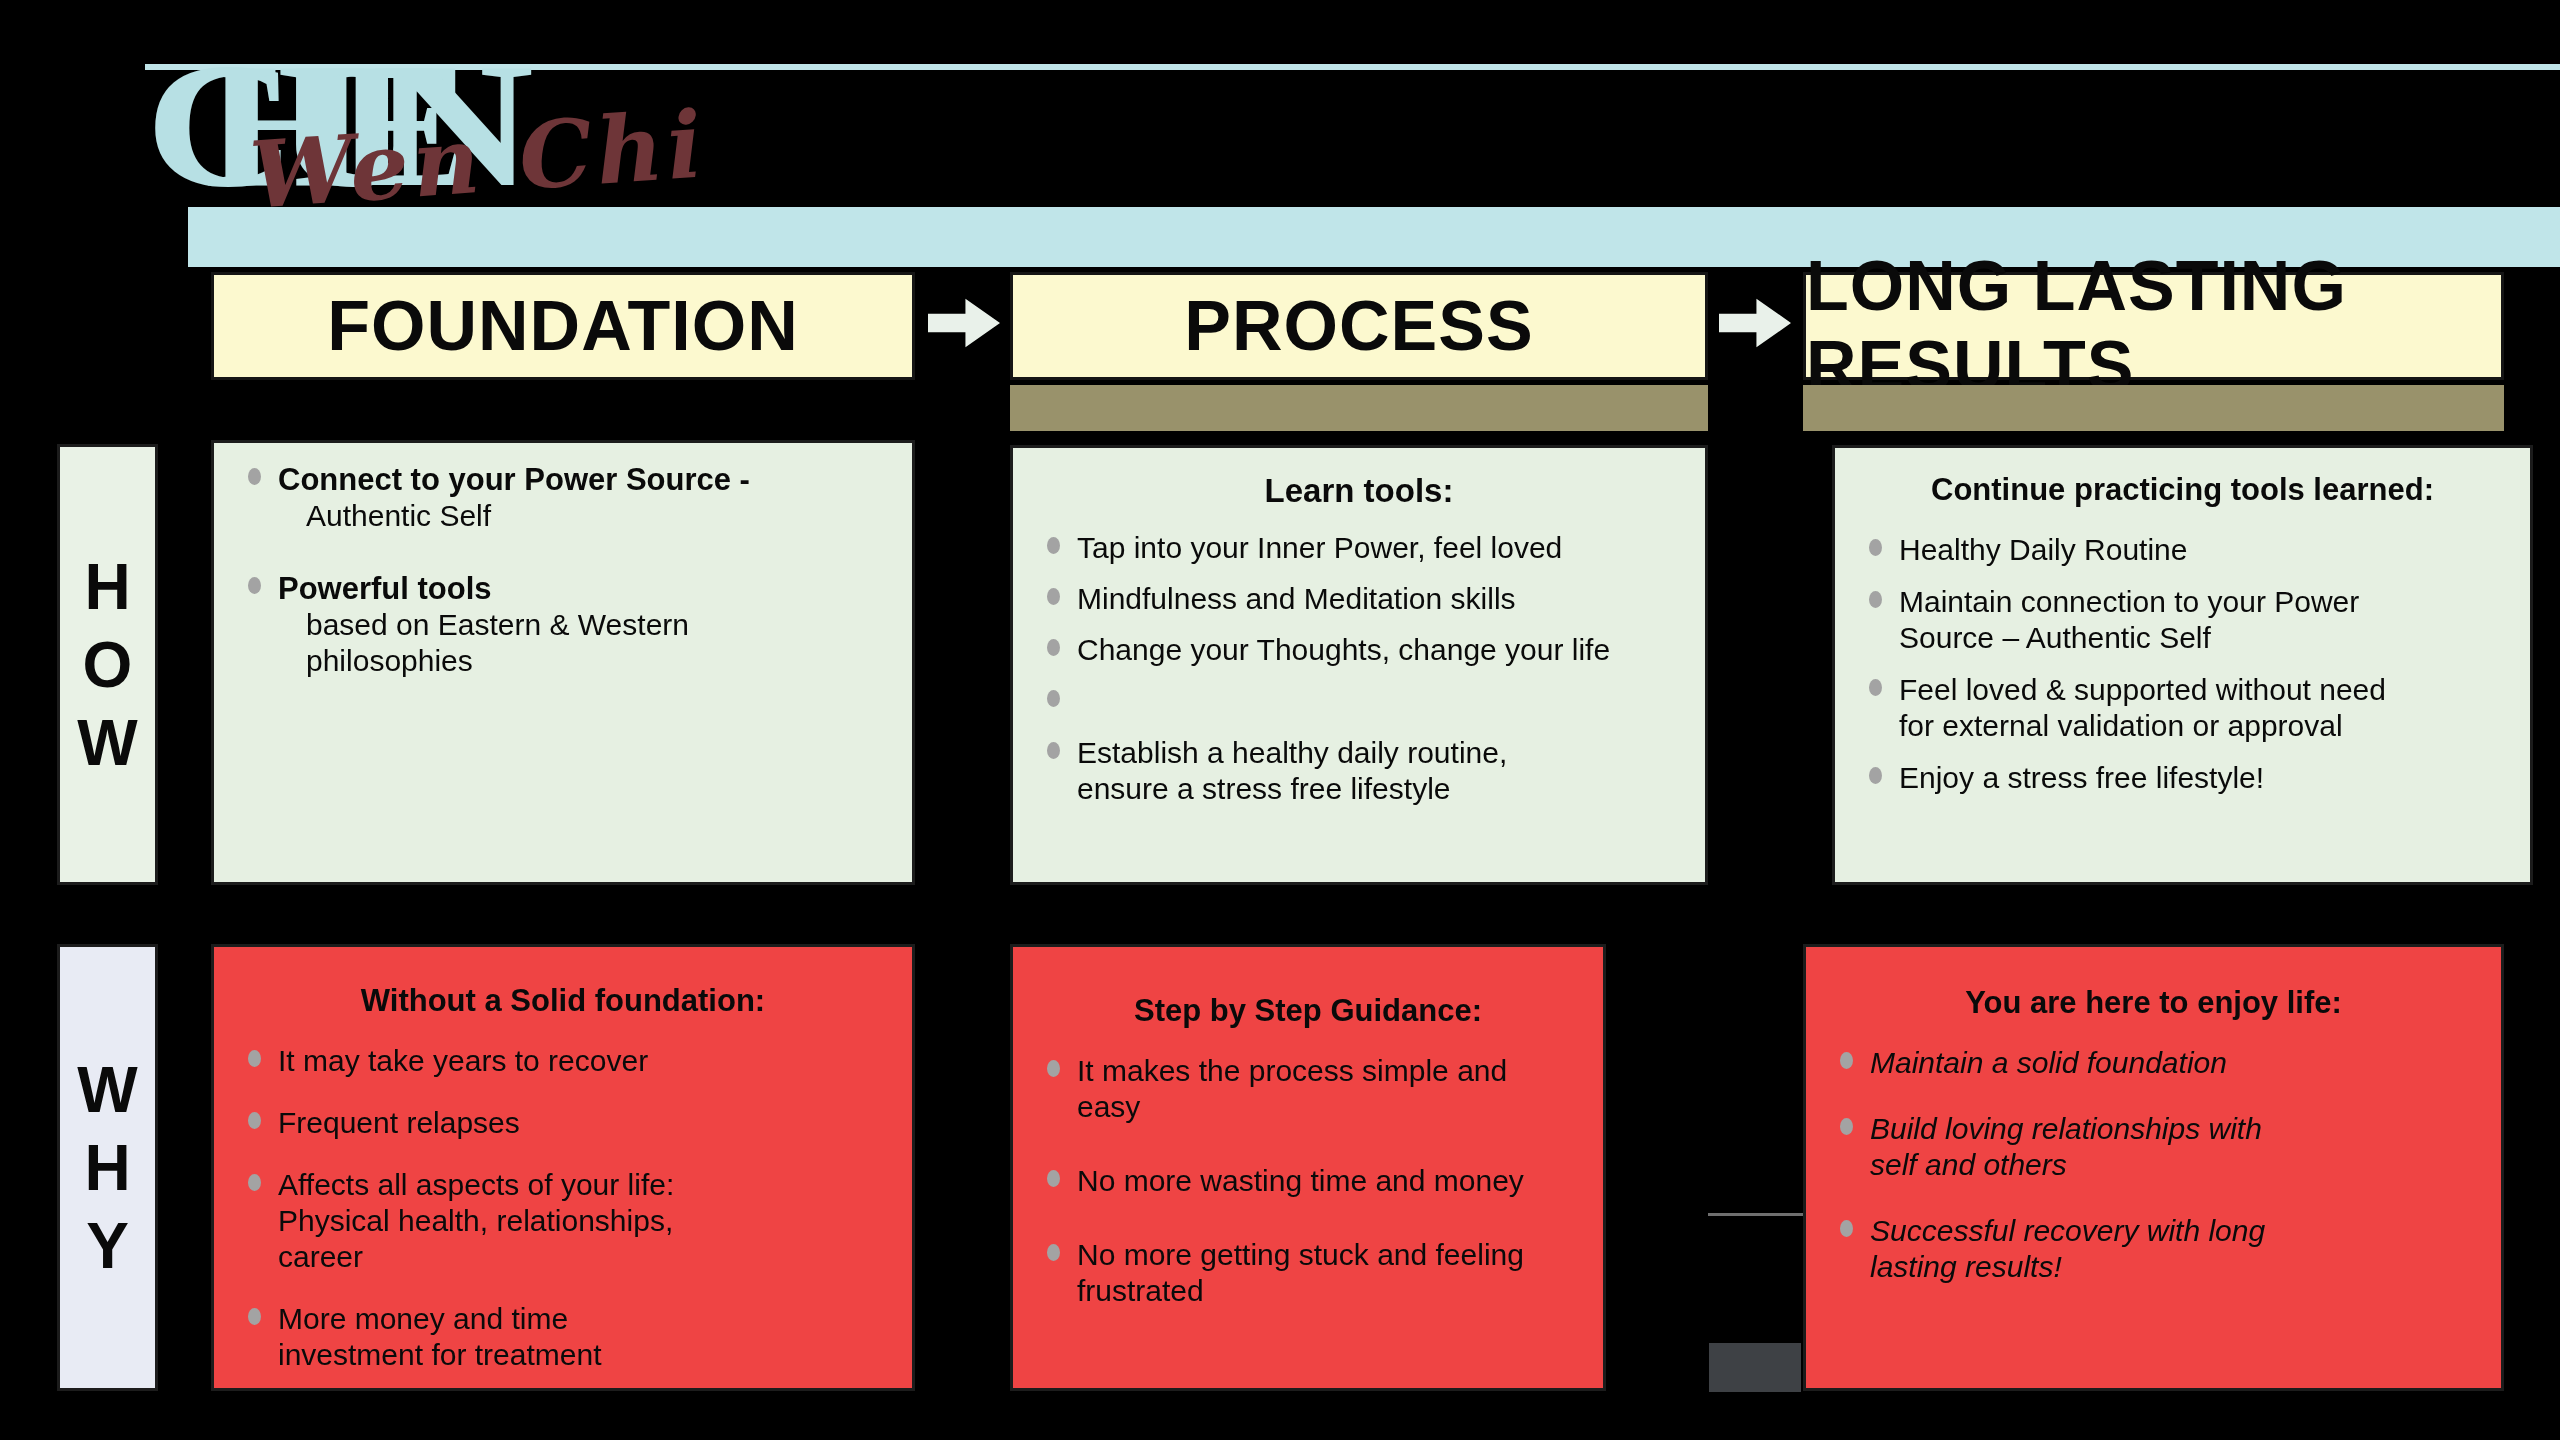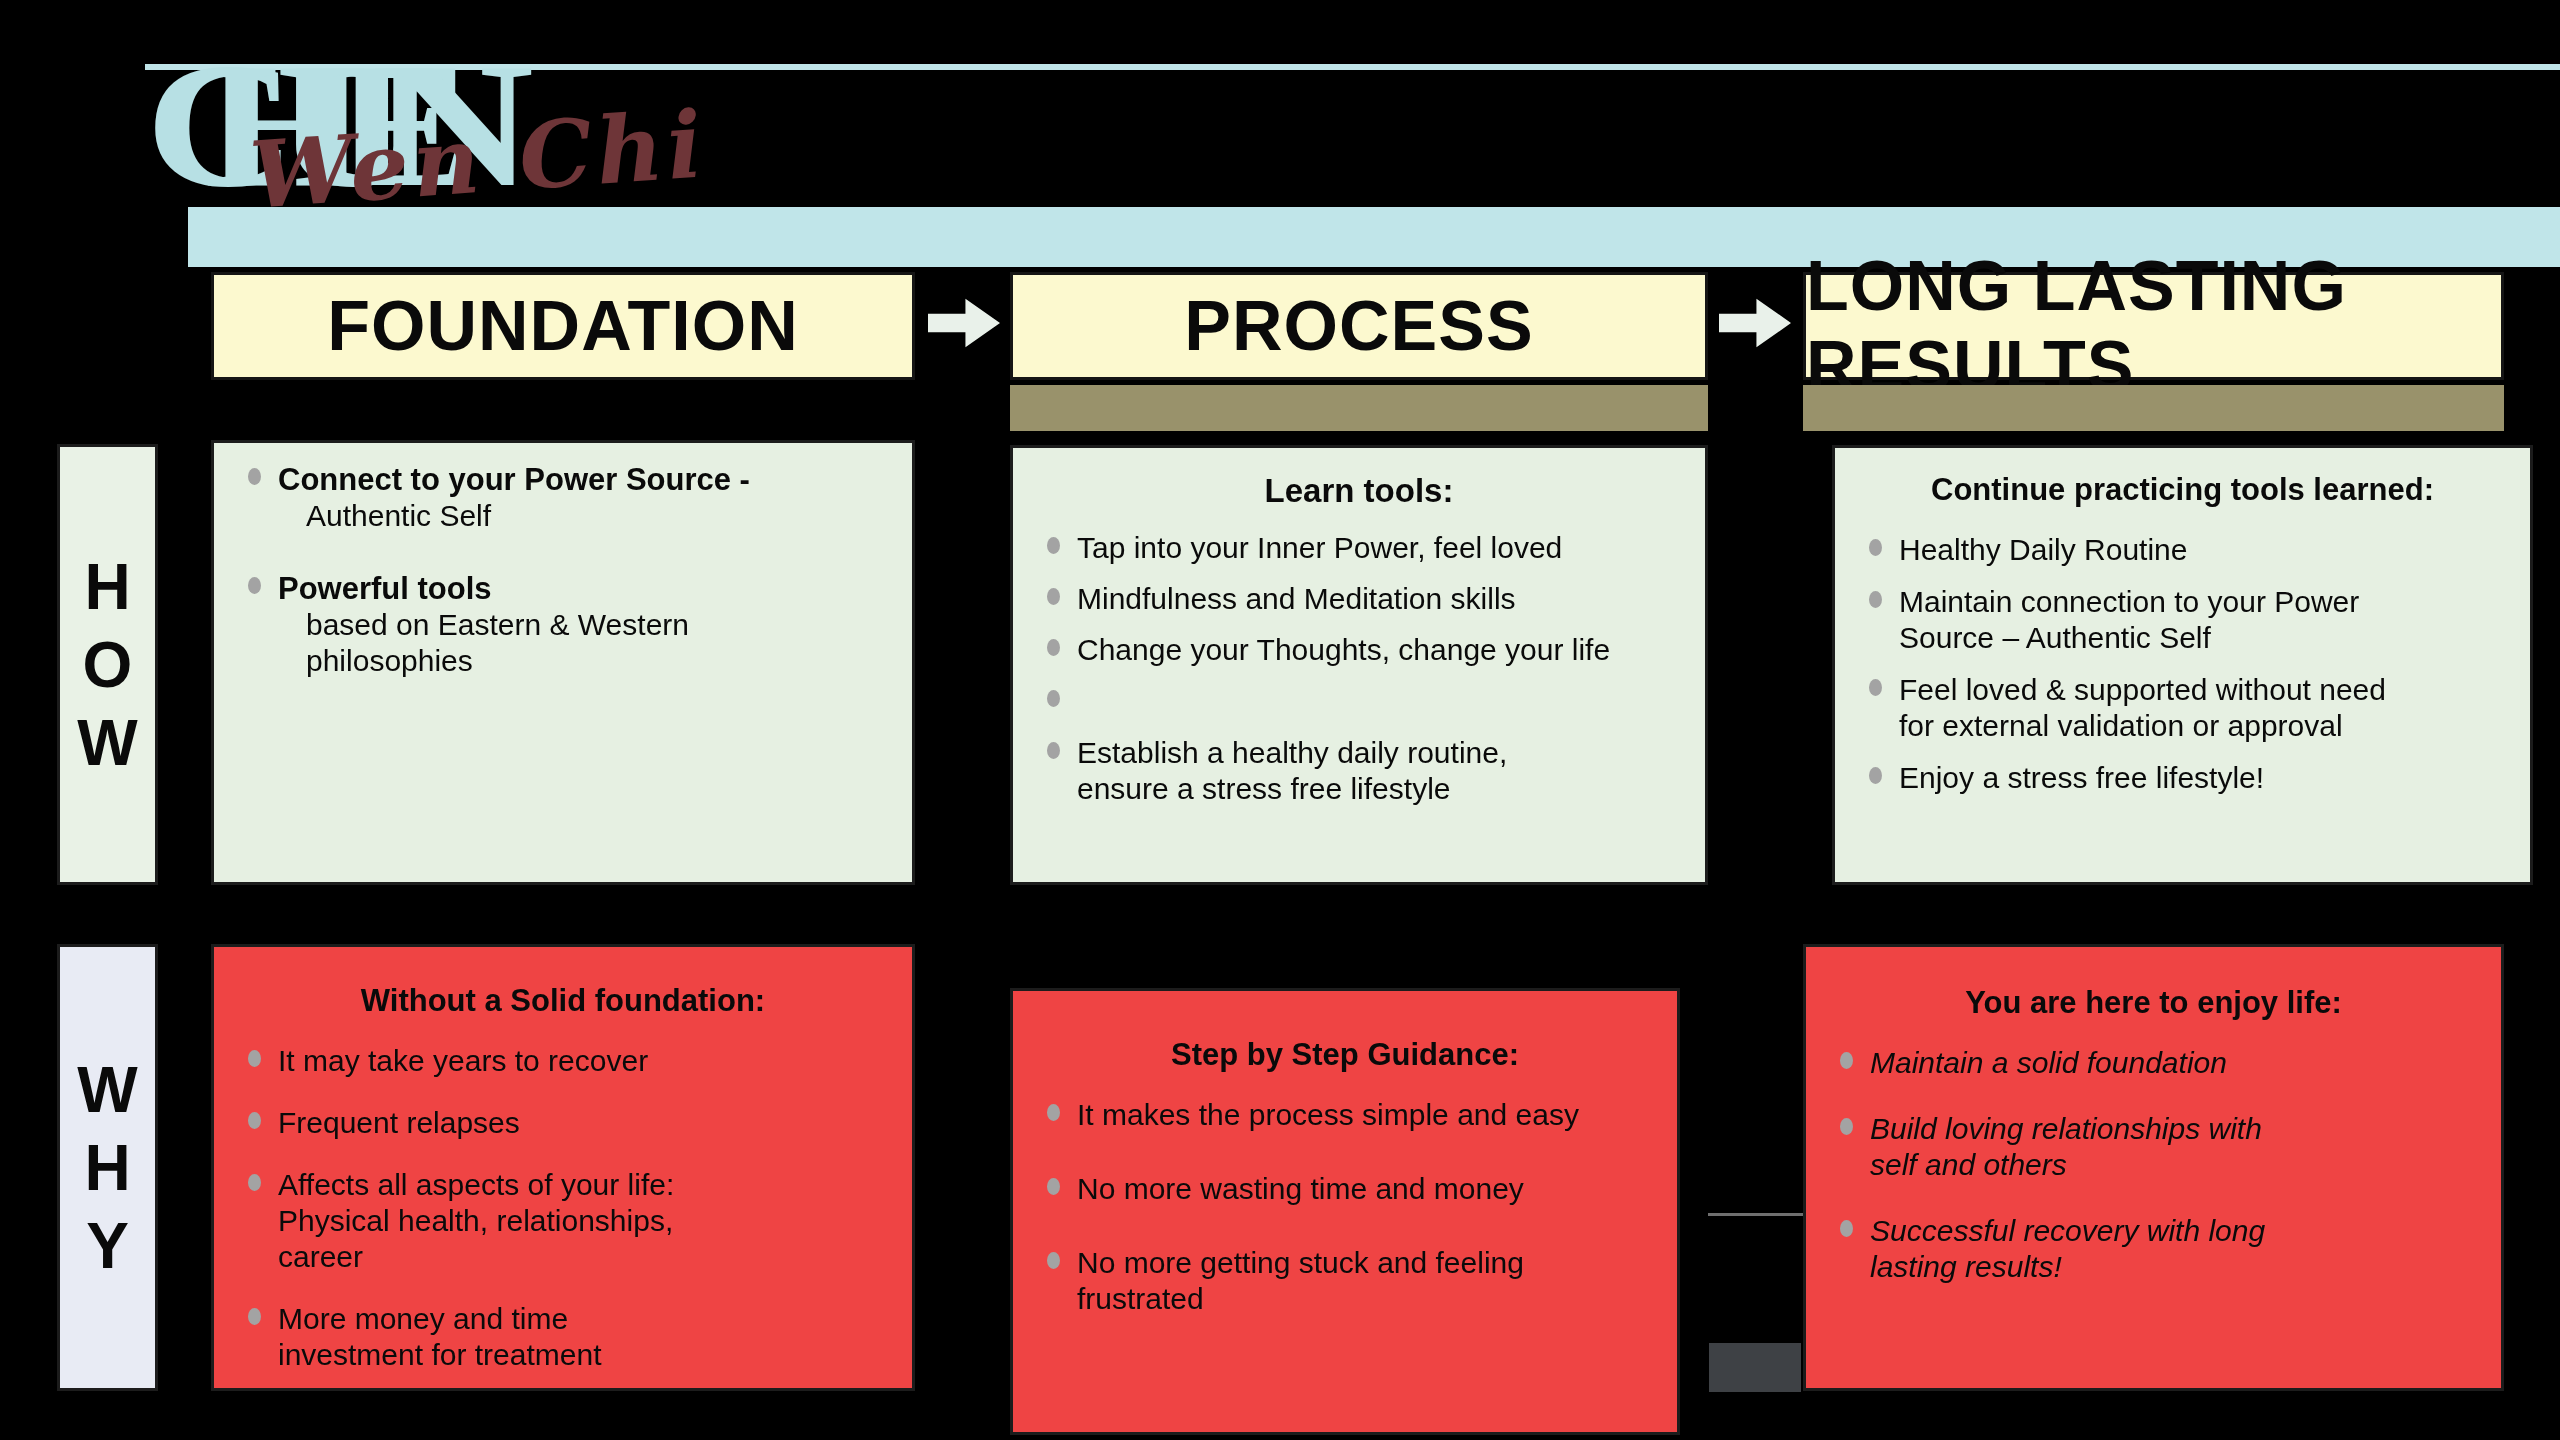--- a/index.html
+++ b/index.html
@@ -53,21 +53,21 @@
   .cell{
     position:absolute;box-sizing:border-box;border:3px solid #1c1c1c;
     padding:18px 30px 10px 30px;
   }
   .cell.green{background:#e6f0e2;}
   .cell.lav{background:#ef4444;}
   #cell-foundation-how{left:211px;top:440px;width:704px;height:445px;}
   #cell-process-how{left:1010px;top:445px;width:698px;height:440px;}
   #cell-results-how{left:1803px;top:445px;width:701px;height:440px;margin-left:29px;}
   #cell-foundation-why{left:211px;top:944px;width:704px;height:447px;padding-top:30px;}
-  #cell-process-why{left:1010px;top:944px;width:670px;height:447px;padding-top:40px;margin-top:44px;}
+  #cell-process-why{left:1010px;top:944px;width:596px;height:447px;padding-top:40px;}
   #cell-results-why{left:1803px;top:944px;width:701px;height:447px;padding-top:32px;}
   .cell-title{
     font-weight:bold;font-size:31px;text-align:center;margin:6px 0 24px 0;line-height:1.15;
   }
   #cell-process-how .cell-title{font-size:33px;margin-bottom:20px;}
   
   .bullet-item{display:flex;align-items:flex-start;margin:0 0 16px 0;}
   .dot{flex:none;width:13px;height:17px;border-radius:50%;background:#a3a3a3;margin:7px 17px 0 4px;}
   .bi-text{font-size:30px;line-height:1.2;white-space:pre-line;}
   .bi-bold{font-weight:bold;font-size:31px;display:block;}

